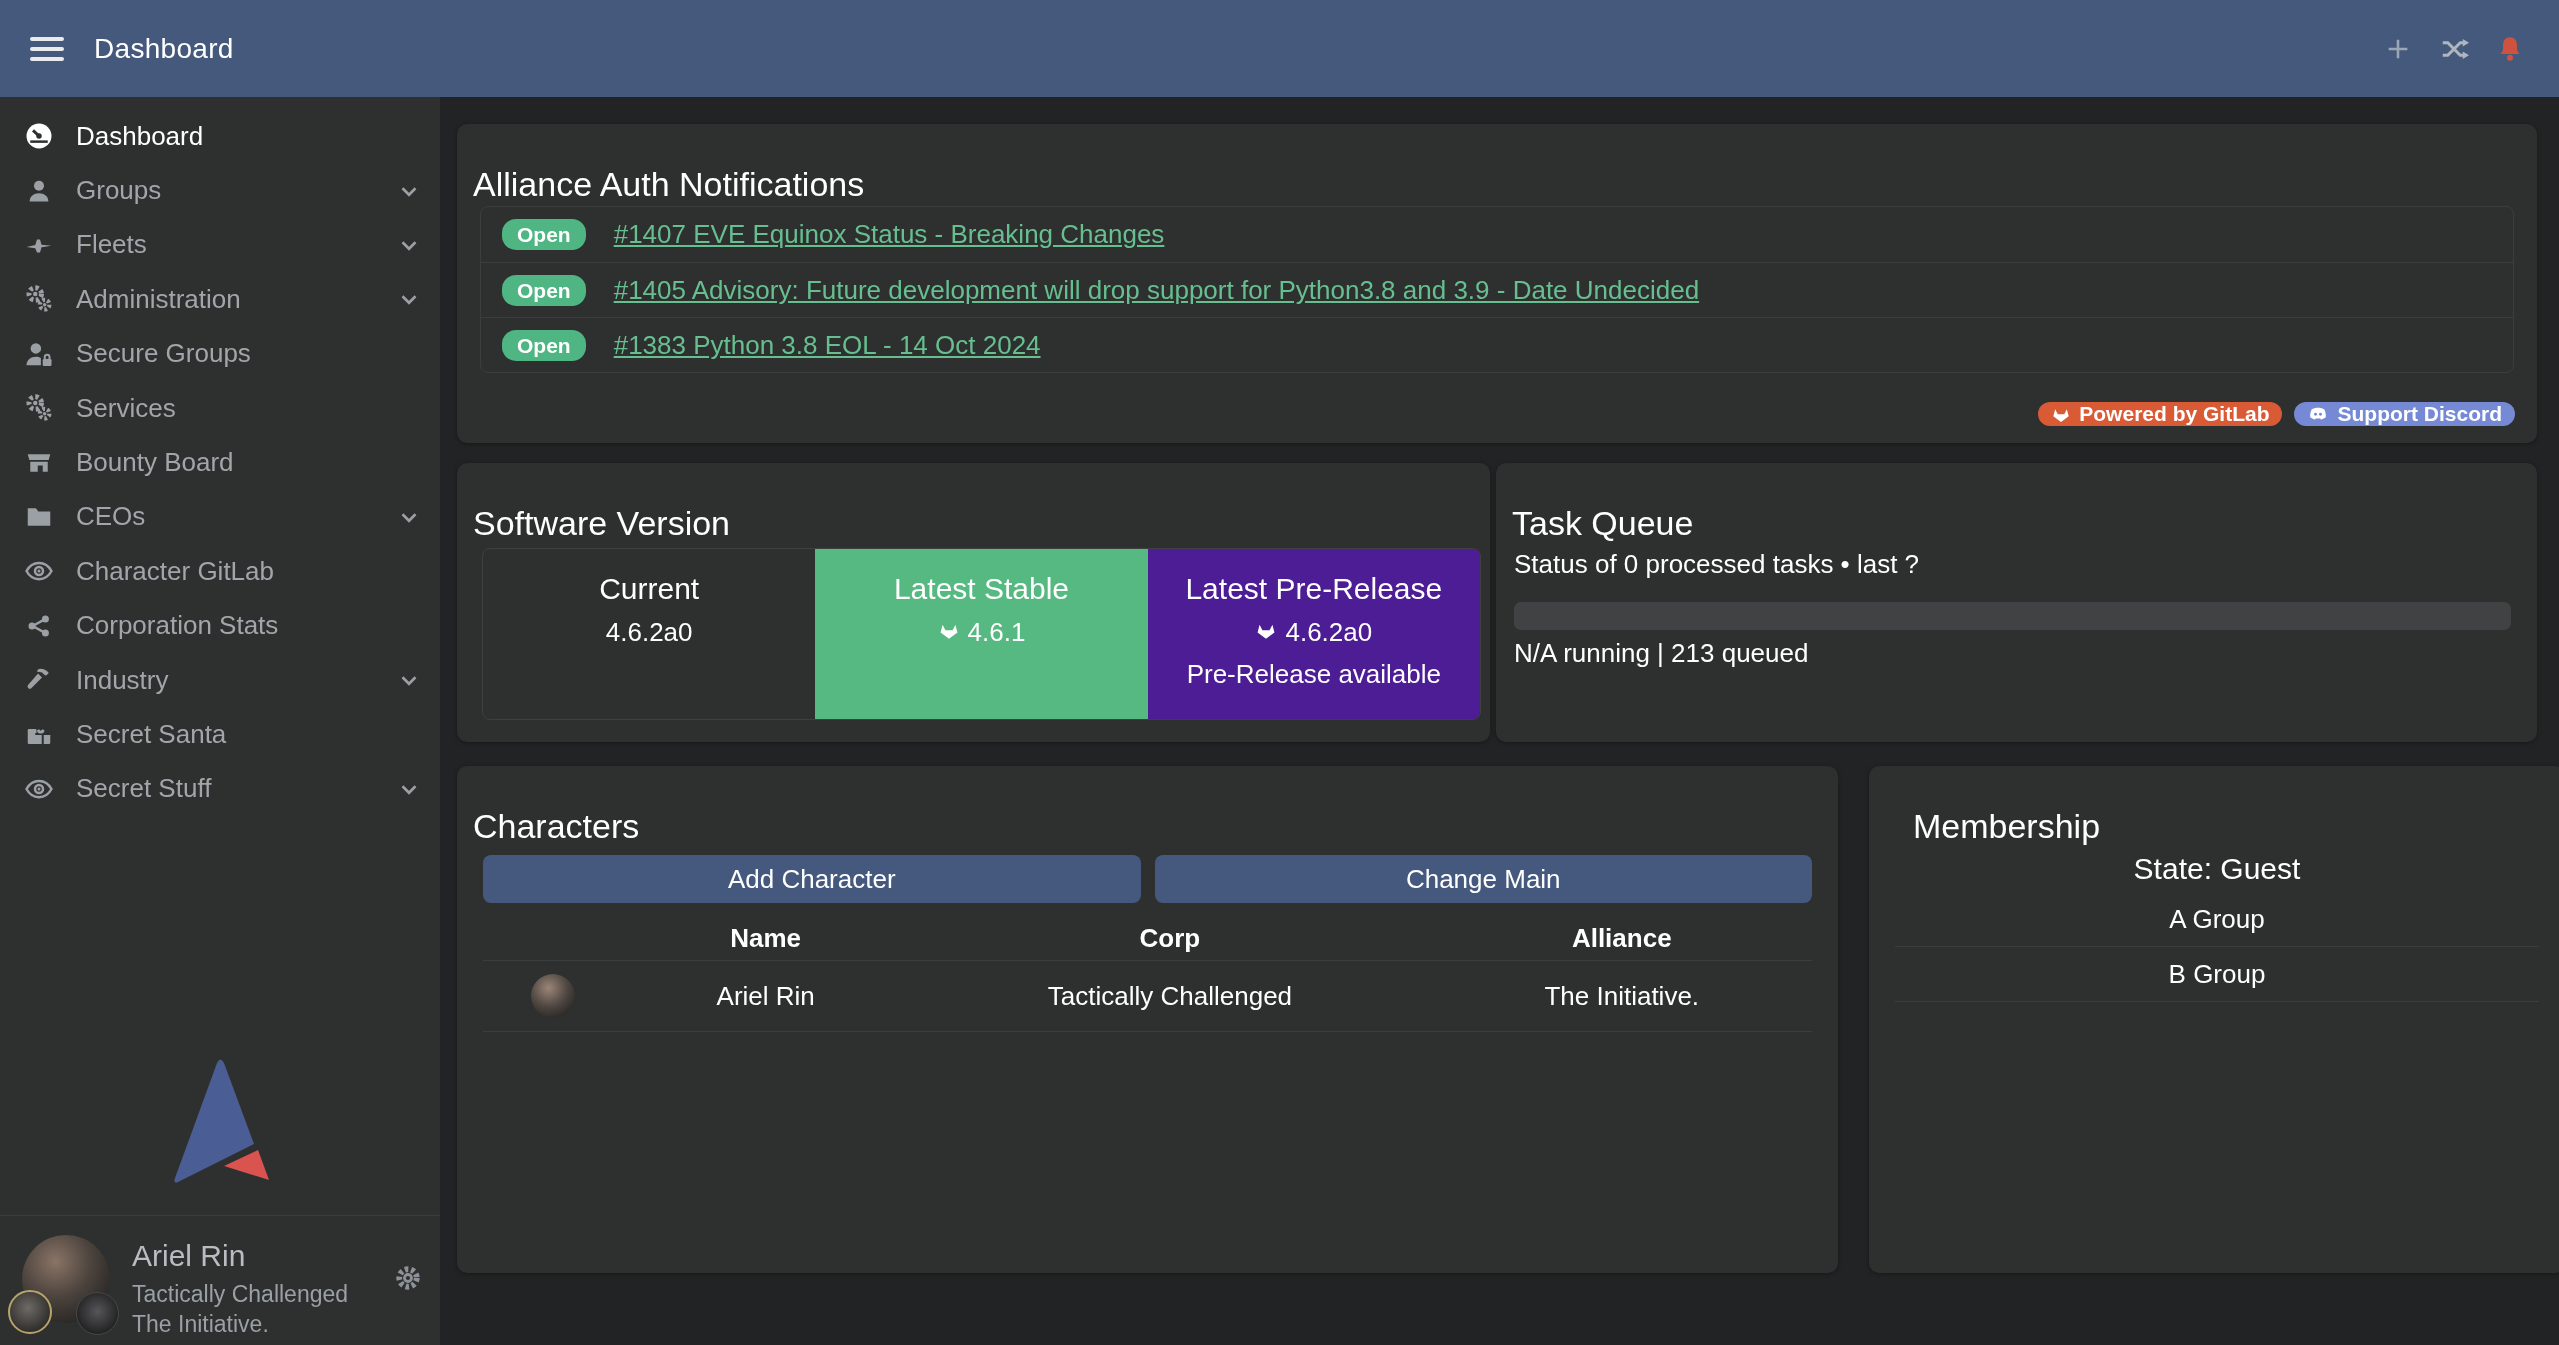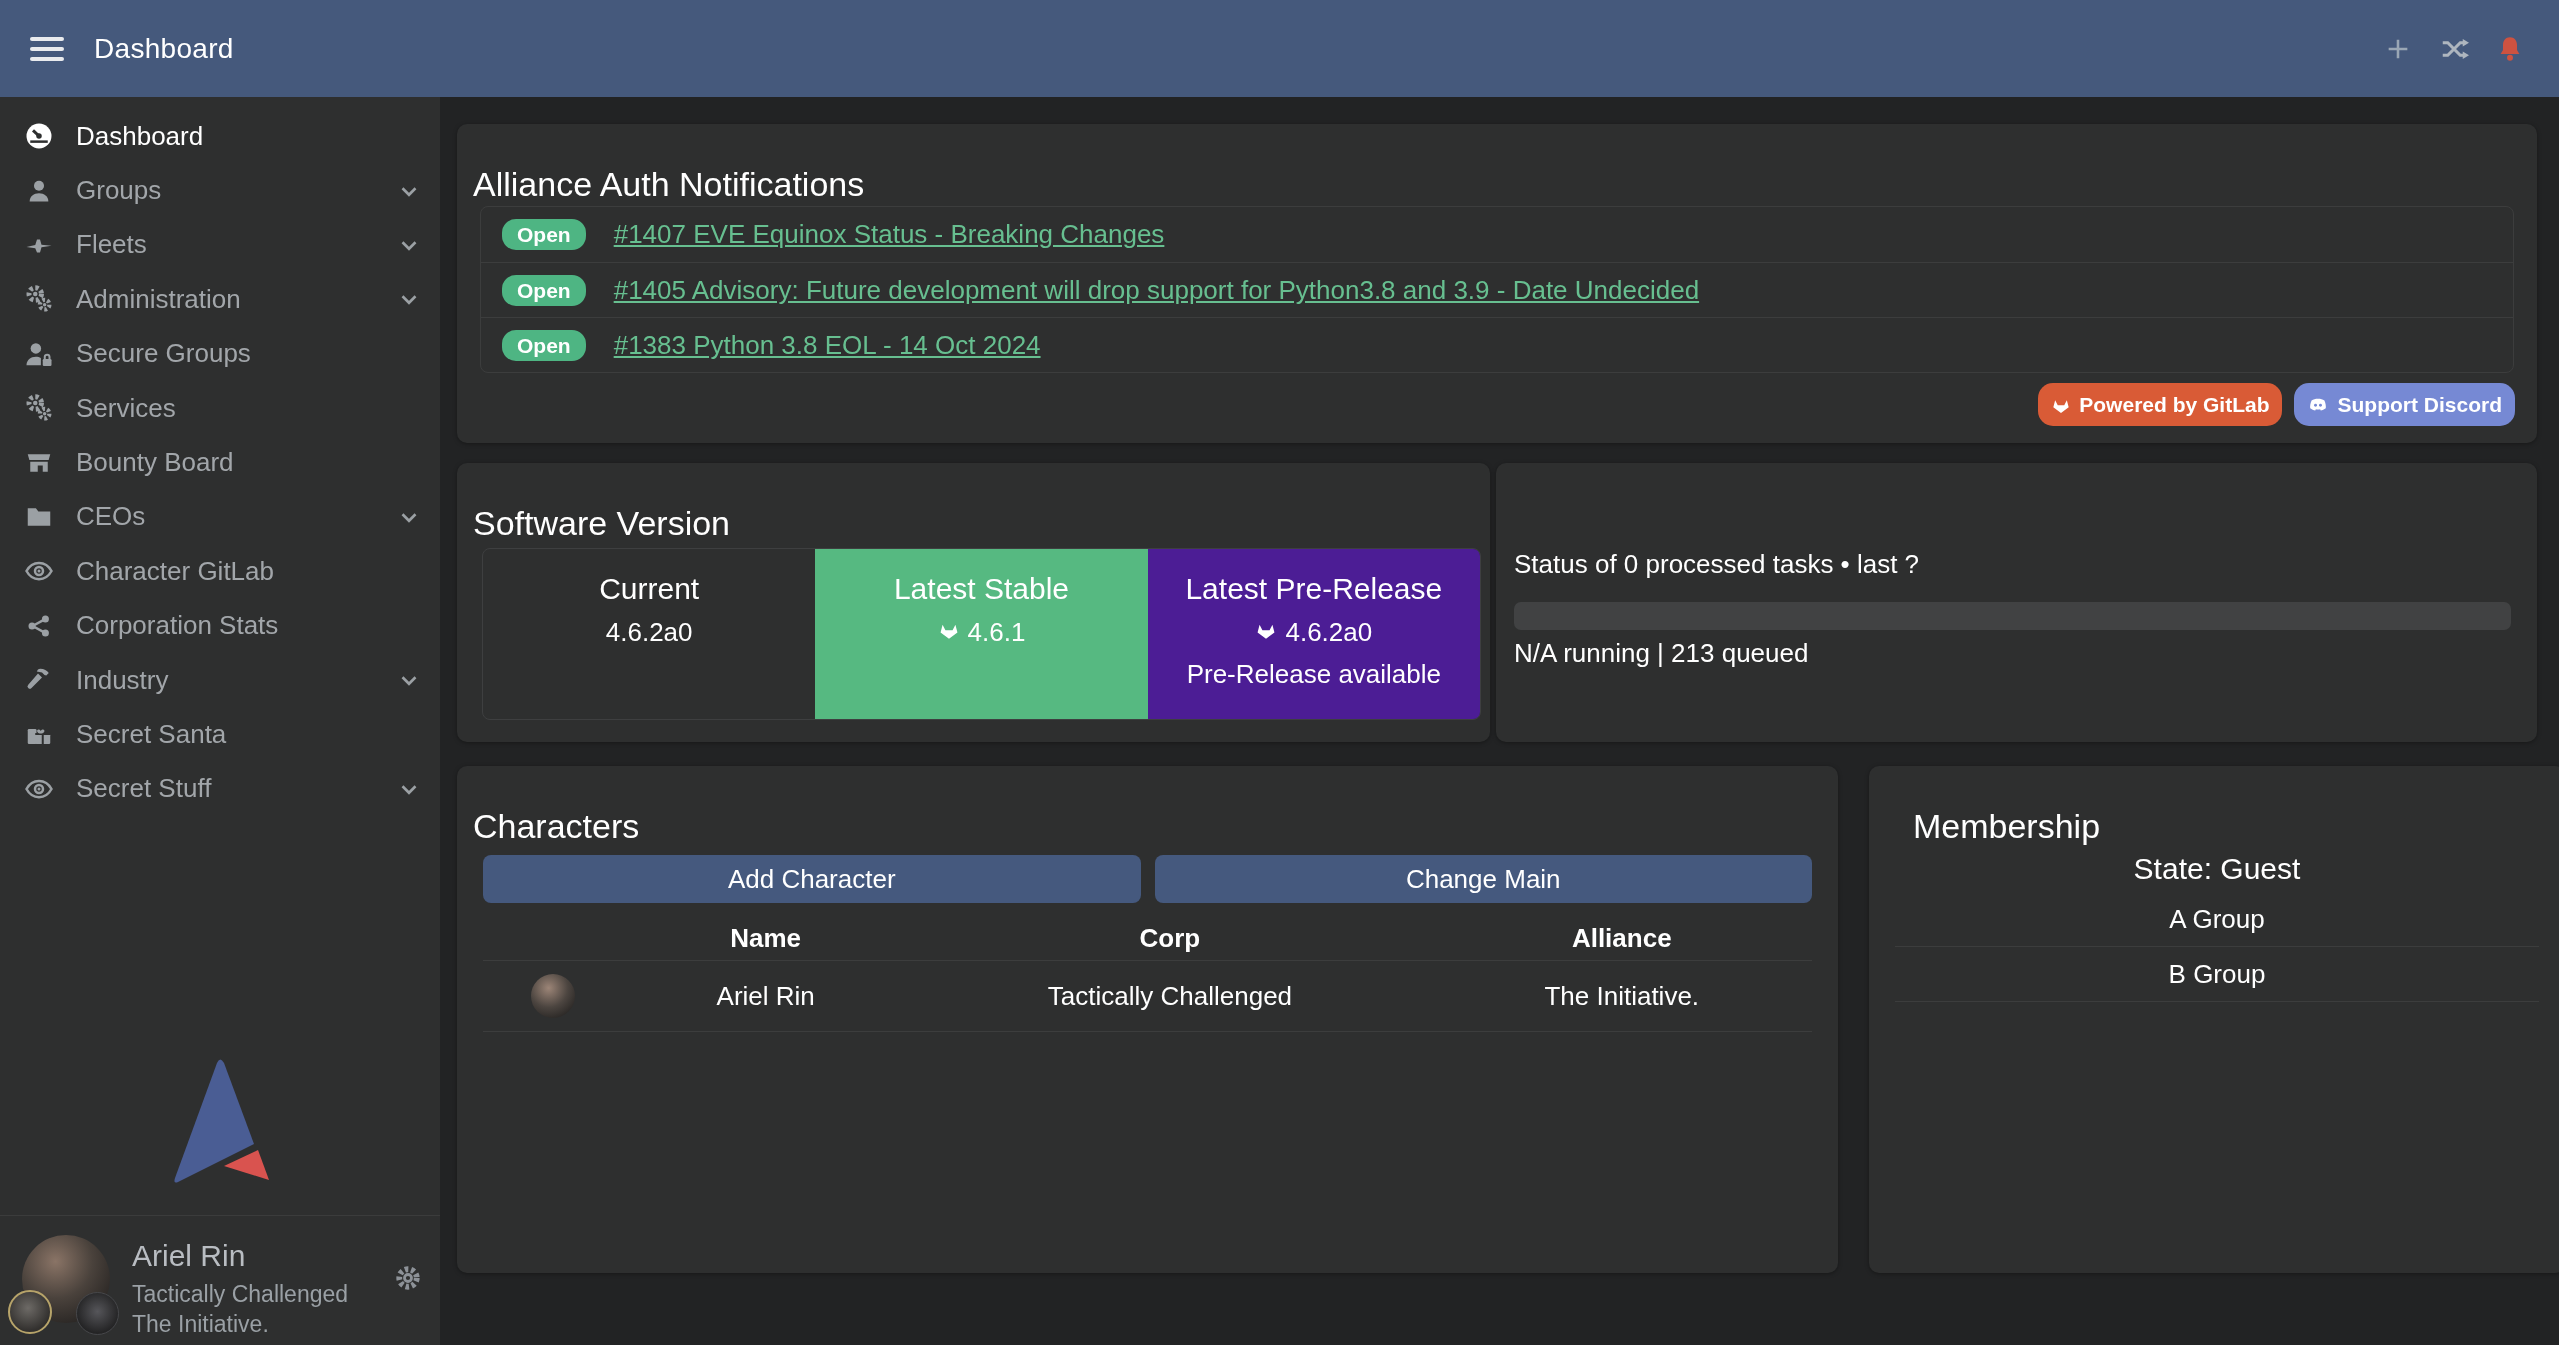--- a/index.html
+++ b/index.html
@@ -48,21 +48,21 @@
 
   .panel-notif{left:457px;top:124px;width:2080px;height:319px;}
   .notif-list{position:absolute;left:23px;right:23px;top:82px;height:167px;
     border:1px solid #3c3d3d;border-radius:8px;box-sizing:border-box;}
   .notif-row{height:55px;display:flex;align-items:center;padding-left:21px;box-sizing:border-box;gap:11px;}
   .notif-row + .notif-row{border-top:1px solid #3c3d3d;}
   .badge-open{background:#4eb583;color:#ffffff;font-size:21px;font-weight:bold;
     padding:5px 15px;border-radius:14px;line-height:1;}
   .notif-link{margin-left:17px;font-size:26px;color:#67bf90;text-decoration:underline;cursor:pointer;}
   .corner-badges{position:absolute;right:22px;bottom:17px;display:flex;gap:12px;}
-  .pill{height:43px;display:flex;align-items:center;gap:8px;padding:0 13px;border-radius:15px;
+  .pill{height:24px;display:flex;align-items:center;gap:8px;padding:0 13px;border-radius:15px;
     color:#ffffff;font-size:21px;font-weight:bold;cursor:pointer;}
   .pill-gitlab{background:#d95b36;}
   .pill-discord{background:#7689d4;}
 
   .panel-sw{left:457px;top:463px;width:1033px;height:279px;}
   .sw-table{position:absolute;left:25px;top:85px;width:999px;height:172px;
     border:1px solid #3e3f40;border-radius:8px;box-sizing:border-box;overflow:hidden;
     display:grid;grid-template-columns:1fr 1fr 1fr;}
   .sw-cell{text-align:center;padding-top:22px;box-sizing:border-box;}
   .sw-cell .sw-label{font-size:30px;line-height:36px;color:#ffffff;}
@@ -401,20 +401,21 @@
               </svg>
           </span>
           <span>4.6.2a0</span>
         </div>
         <div class="sw-note">Pre-Release available</div>
       </div>
     </div>
   </div>
 
   <div class="panel panel-tq">
+    <h2>Task Queue</h2>
     <div class="tq-status">Status of 0 processed tasks • last ?</div>
     <div class="tq-bar">
       <div class="tq-fill"></div>
     </div>
     <div class="tq-summary">N/A running | 213 queued</div>
   </div>
 
   <div class="panel panel-chars">
     <h2>Characters</h2>
     <div class="char-buttons">

